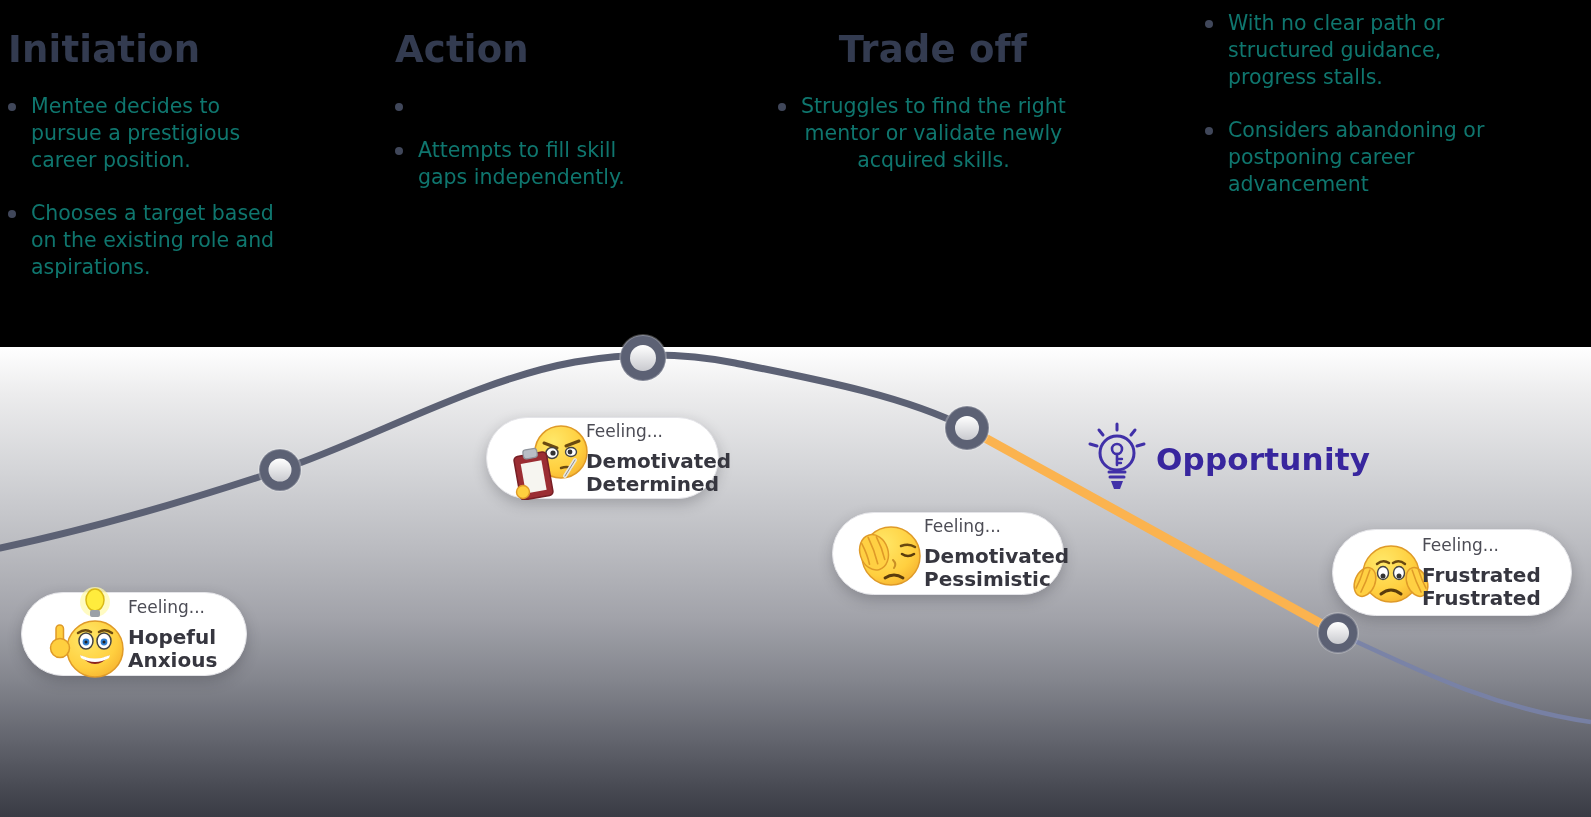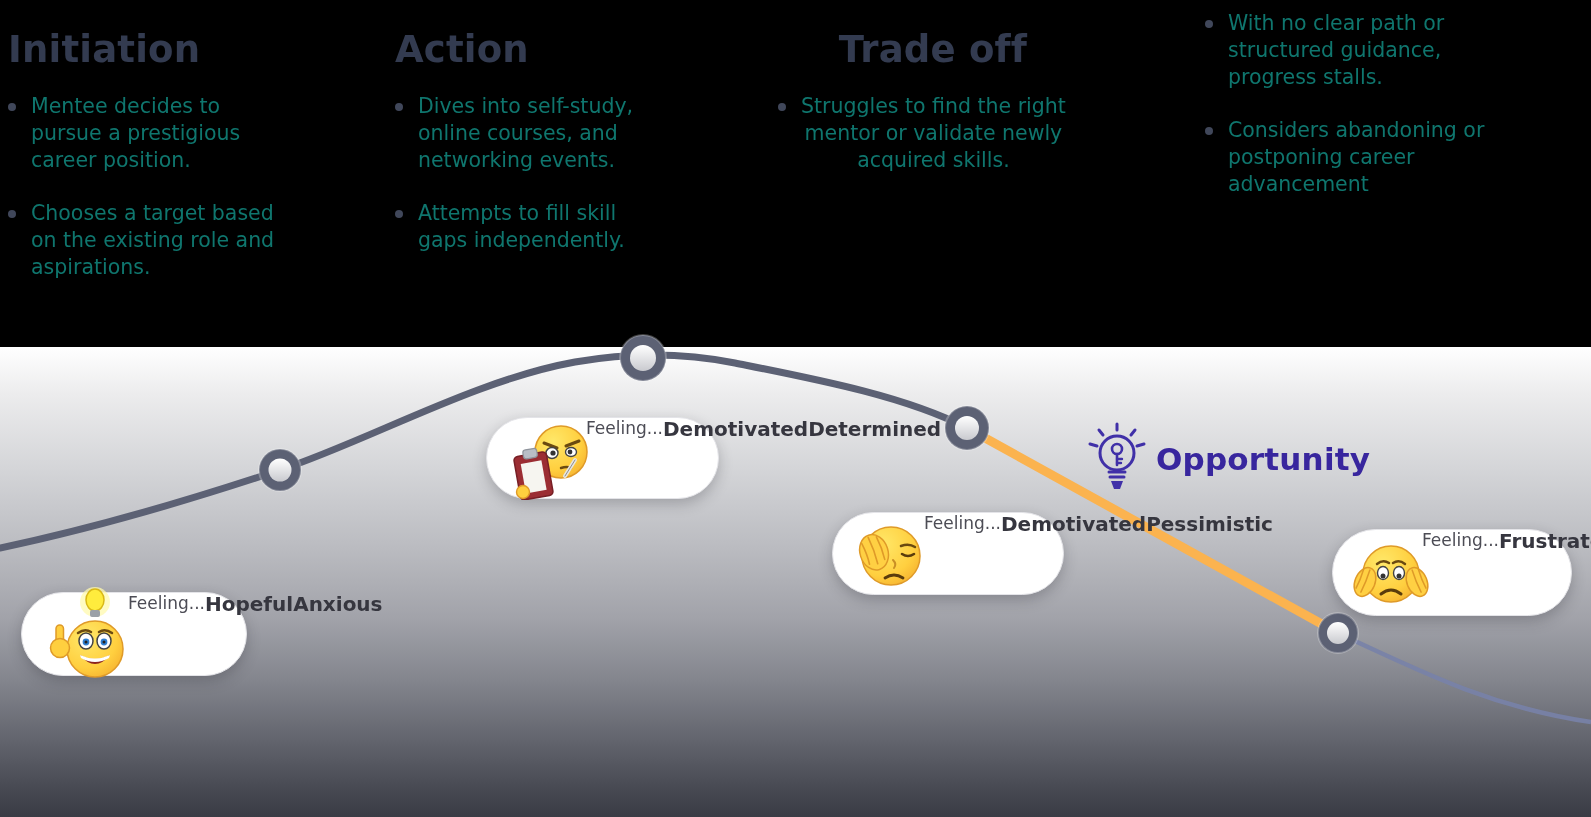--- a/index.html
+++ b/index.html
@@ -22,21 +22,21 @@
     background:linear-gradient(180deg,#ffffff 0%,#ececed 10%,#d4d5d8 26%,#babbc0 43%,
       #a1a2a9 58%,#83858d 71%,#64666f 83%,#4a4c55 93%,#393b44 100%);
   }
   .curve-layer{position:absolute;left:0;top:0;width:1591px;height:817px;z-index:2;pointer-events:none;}
   
   .feel-card{
     position:absolute;z-index:3;background:#fff;border-radius:60px;
     border:1px solid #e4e4e8;box-shadow:0 5px 14px rgba(30,30,40,.25);
   }
   .feel-card .emoji{position:absolute;}
-  .card-text{position:absolute;top:0;bottom:0;display:flex;flex-direction:row;justify-content:center;}
+  .card-text{position:absolute;top:0;bottom:0;display:flex;flex-direction:column;justify-content:center;}
   .feeling-label{font-size:17px;color:#4c4c55;margin-bottom:9px;}
   .emotion{font-size:20px;font-weight:700;color:#36363f;line-height:23px;}
   
   .opportunity{position:absolute;left:1086px;top:422px;display:flex;align-items:center;gap:8px;z-index:3;}
   .opportunity .olabel{font-size:31px;font-weight:700;color:#38269e;letter-spacing:.2px;text-align:center;}
 </style>
 </head>
 <body>
 
 <div class="col" style="left:8px;width:300px;z-index:3;">
@@ -52,23 +52,20 @@
     <span class="btext">Chooses a target based
 on the existing role and
 aspirations.</span>
   </div>
 </div>
 
 <div class="col" style="left:395px;width:290px;z-index:3;">
   <h2>Action</h2>
   <div class="bullet">
     <span class="bdot"></span>
-    <span class="btext">Dives into self-study,
-online courses, and
-networking events.</span>
   </div>
   <div class="bullet">
     <span class="bdot"></span>
     <span class="btext">Attempts to fill skill
 gaps independently.</span>
   </div>
 </div>
 
 <div class="col" style="left:778px;width:310px;z-index:3;text-align:center;">
   <h2>Trade off</h2>

